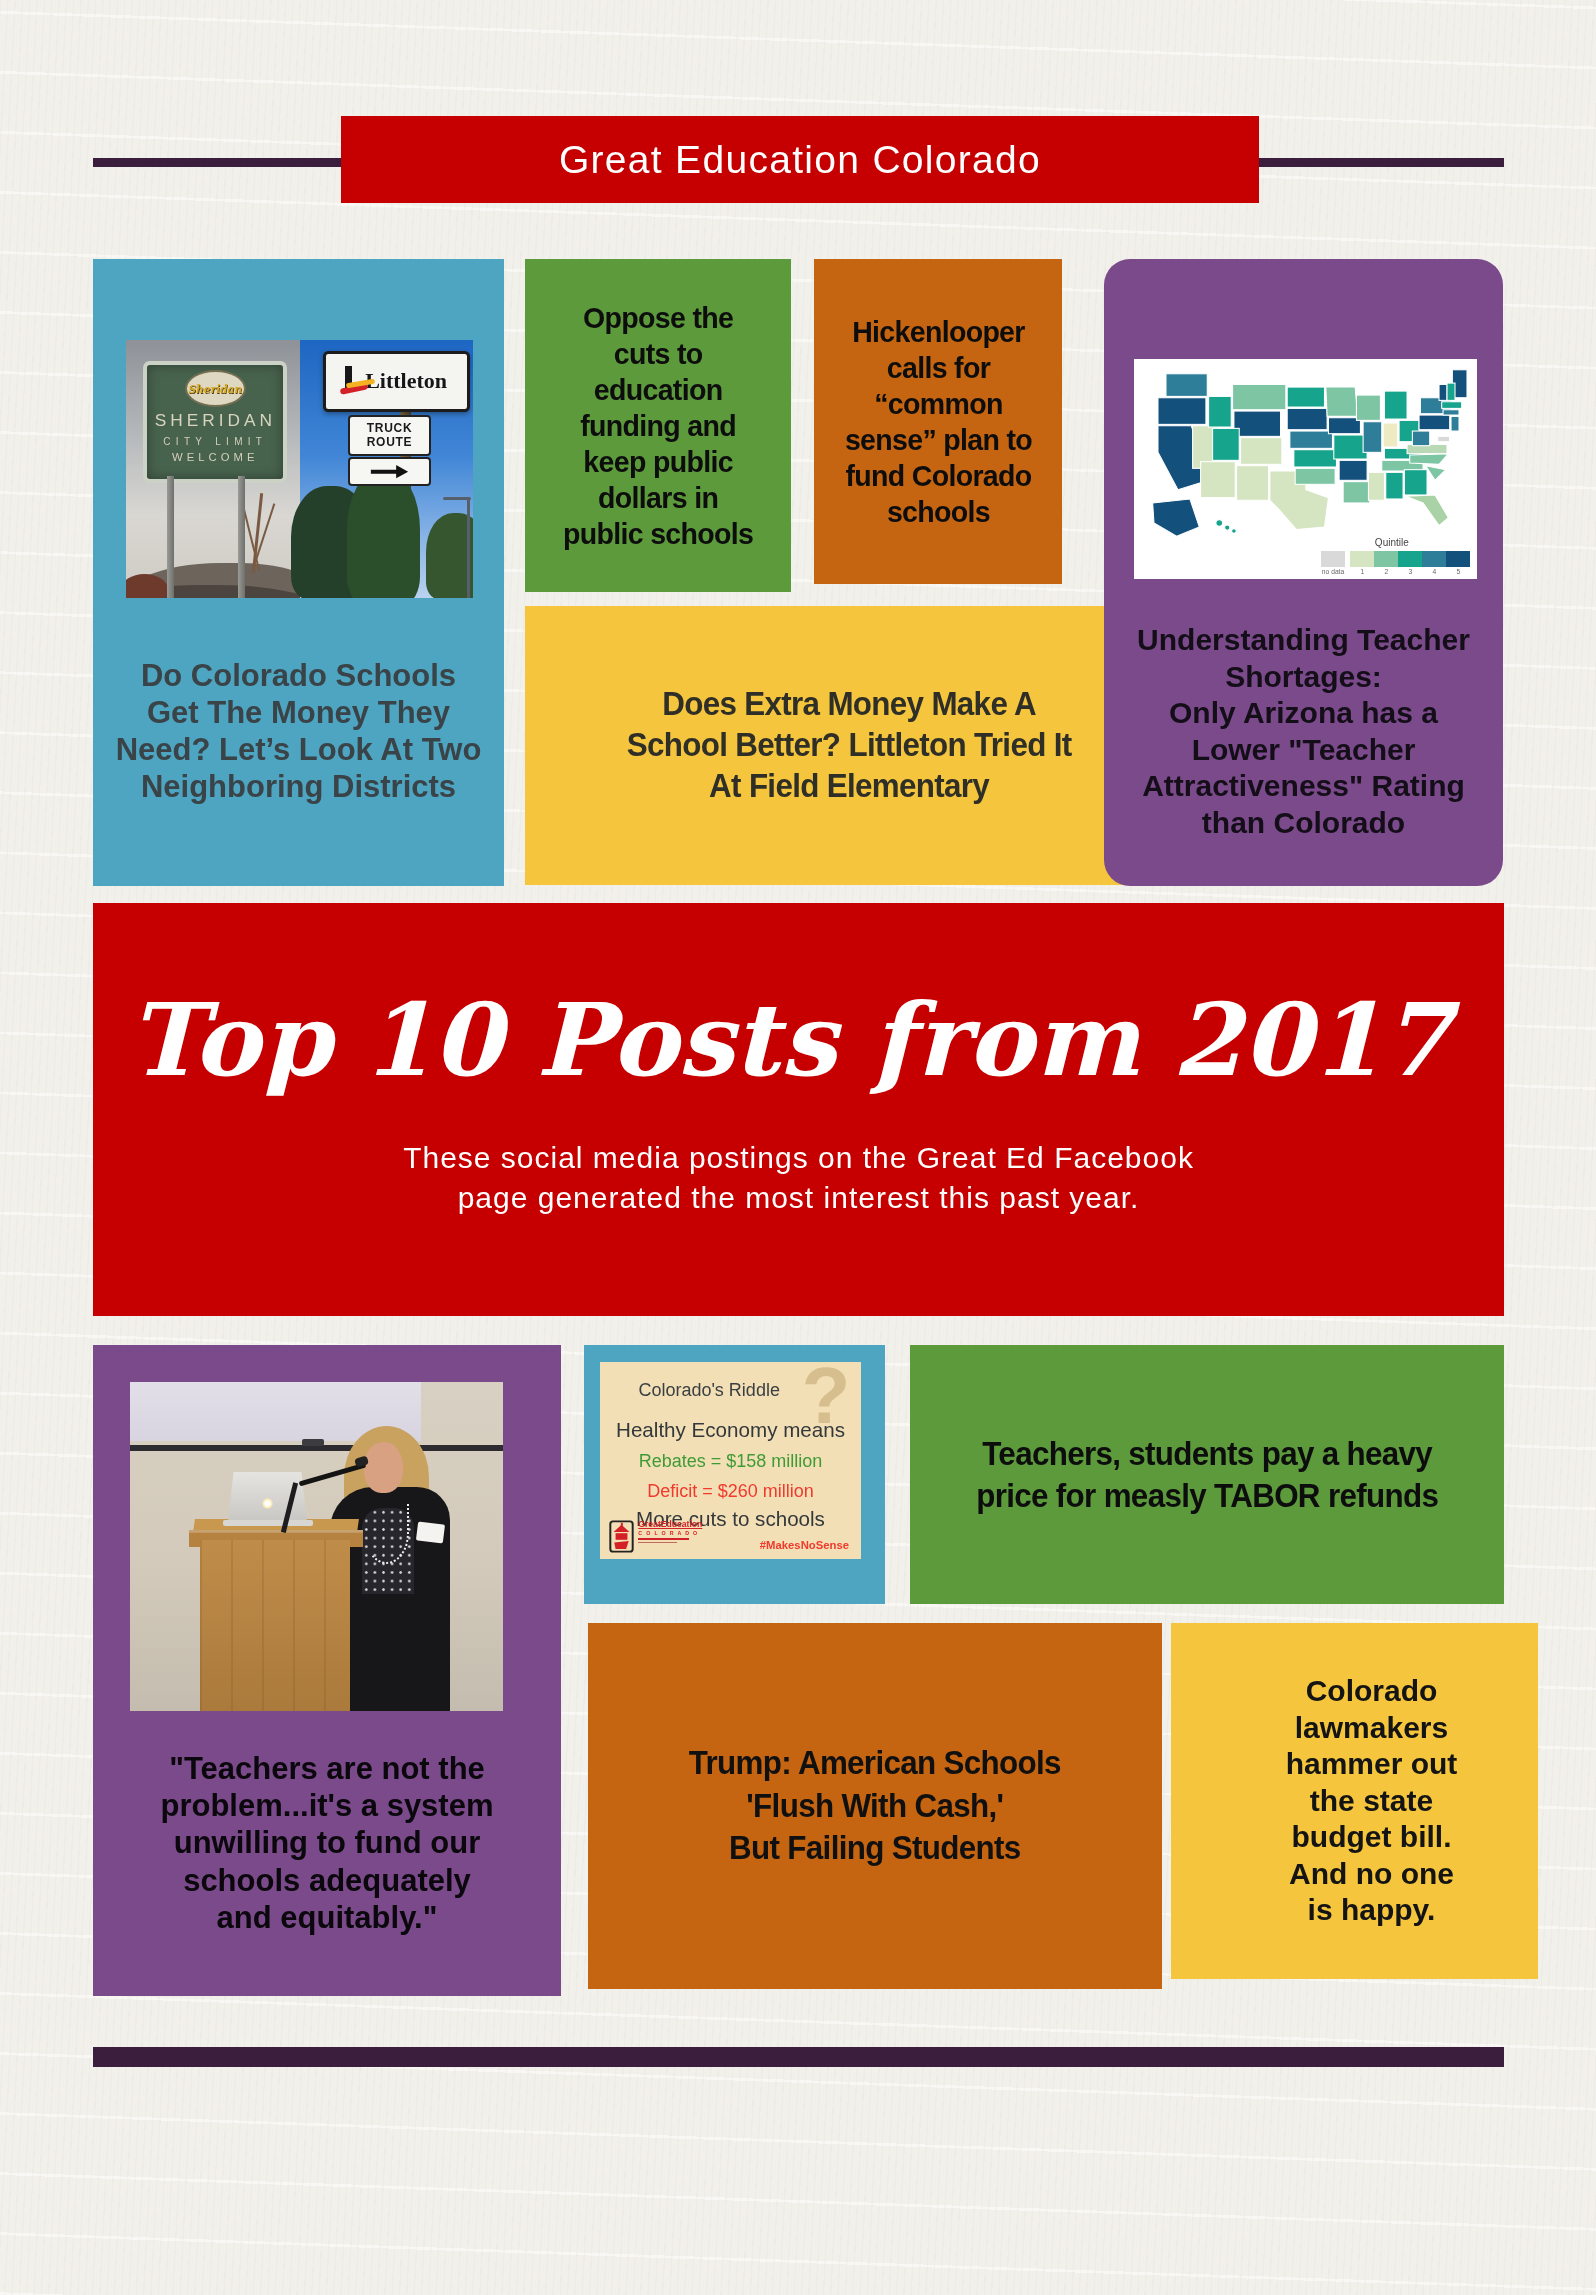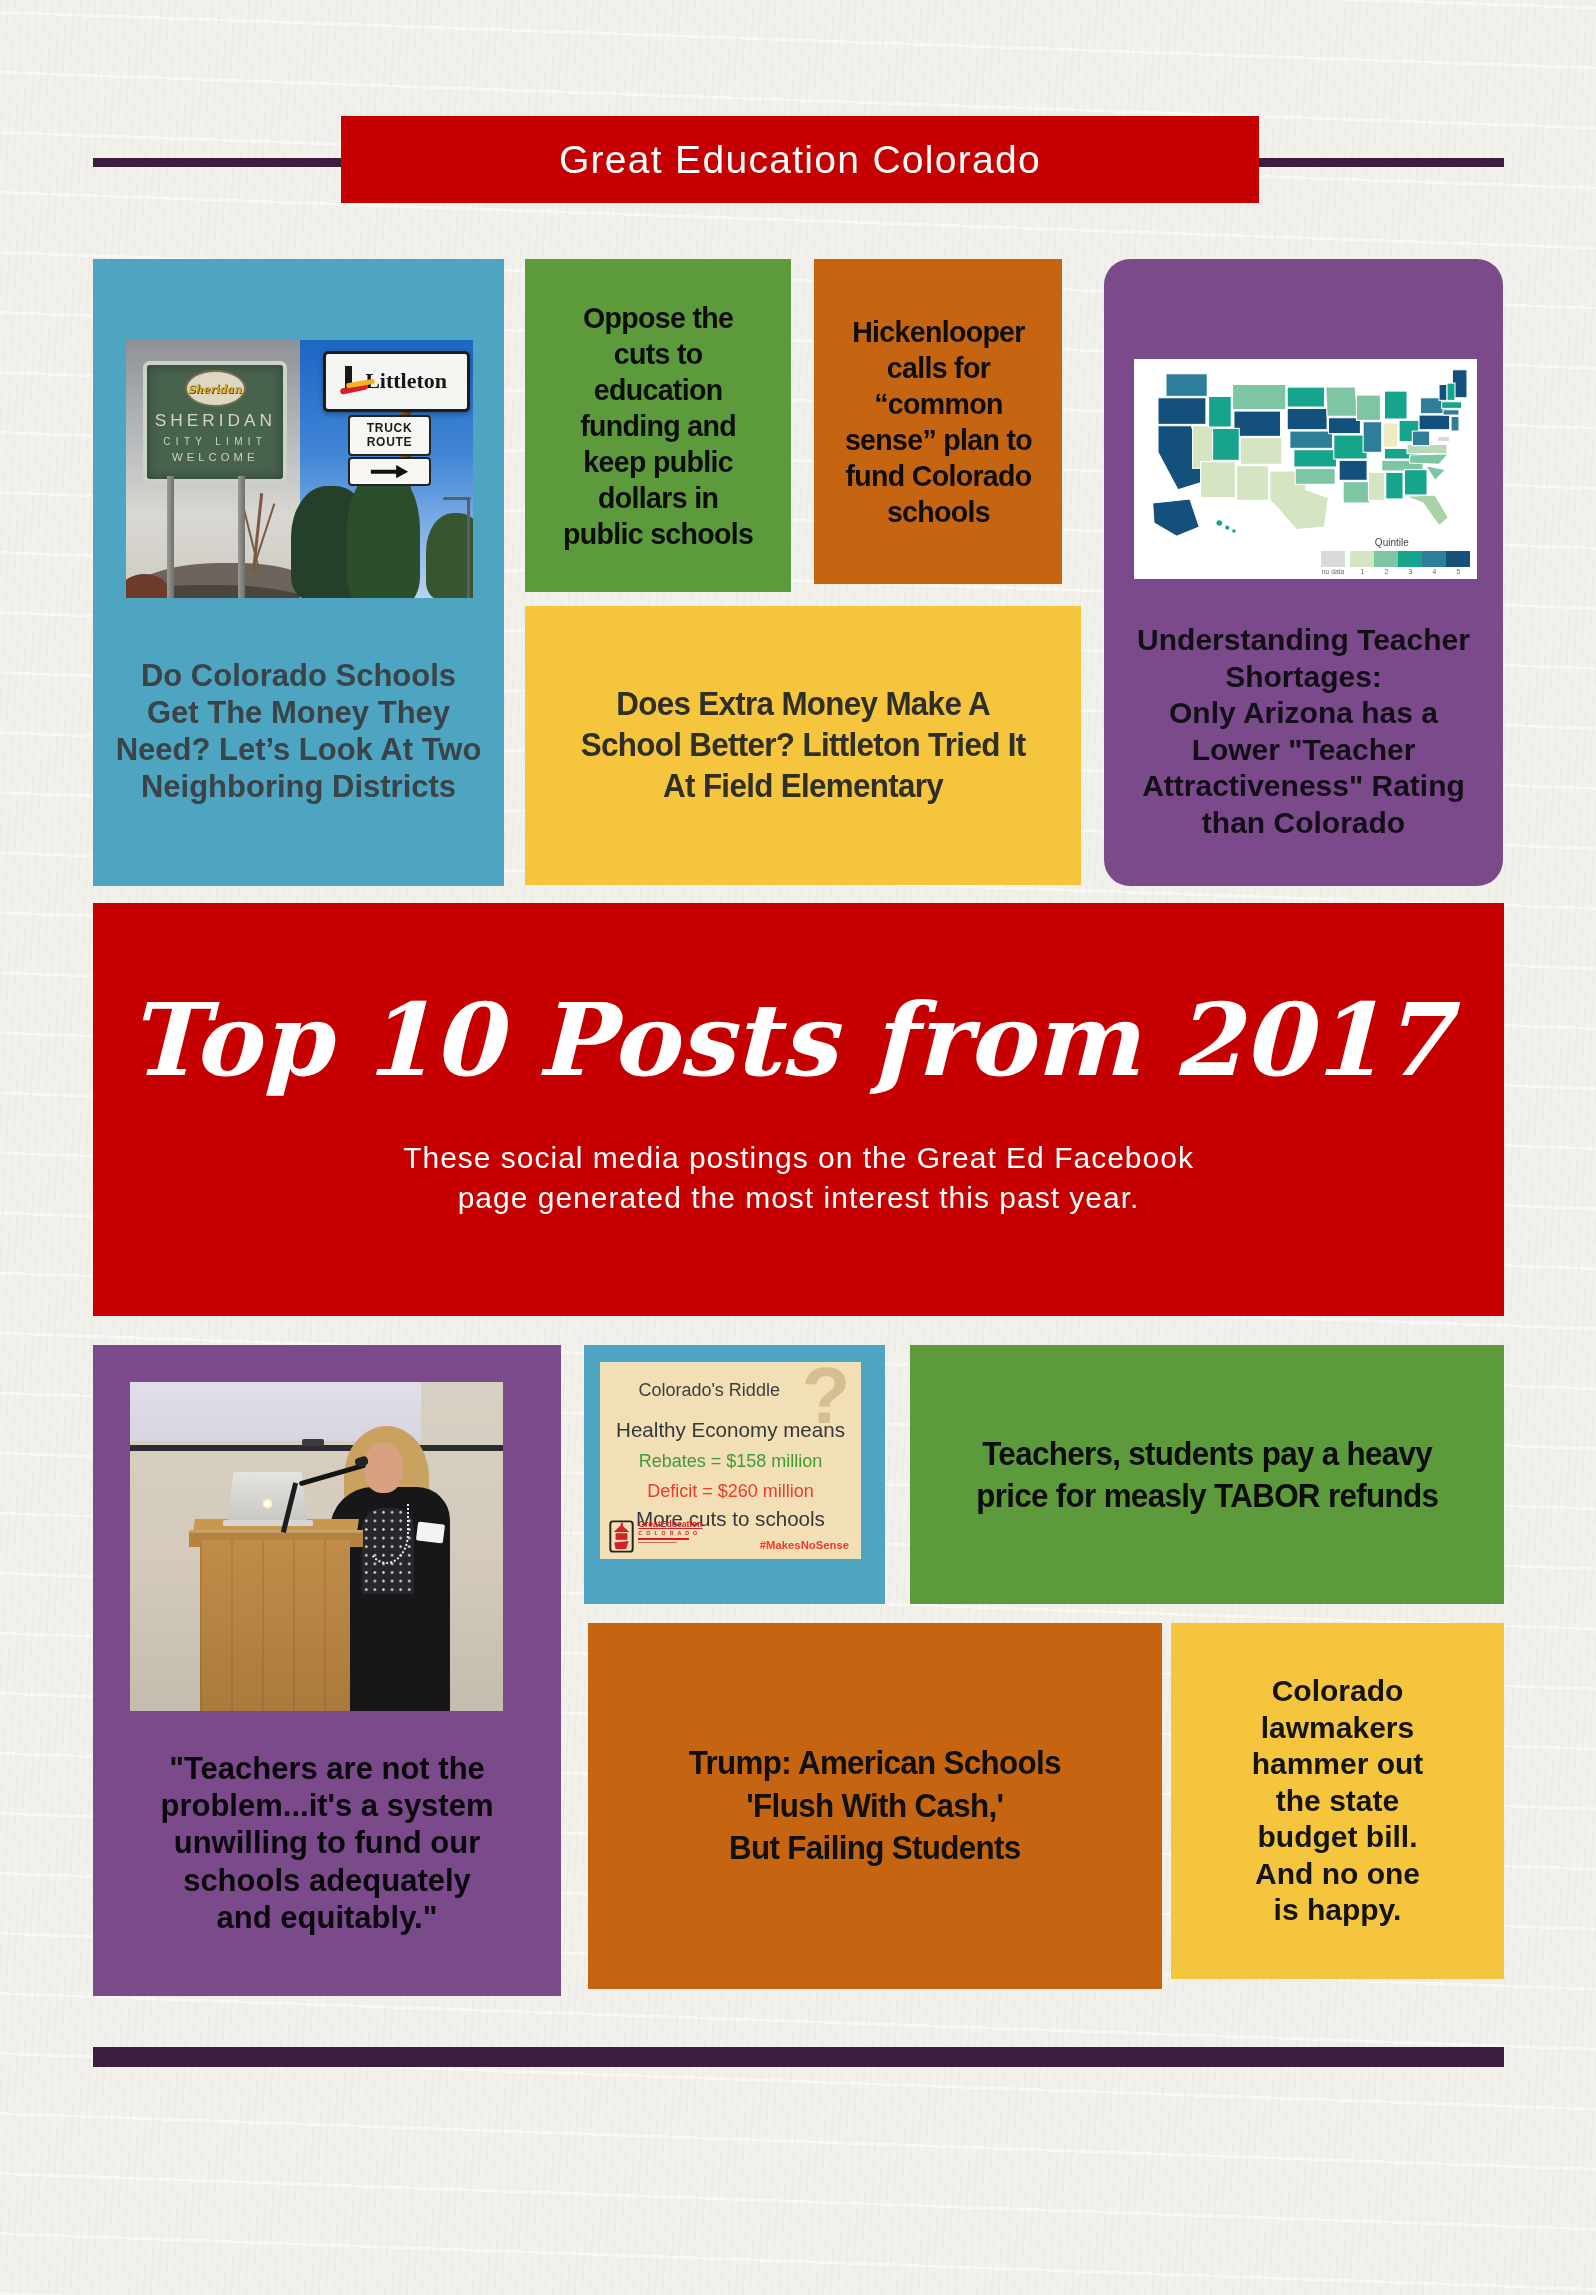--- a/index.html
+++ b/index.html
@@ -10,21 +10,21 @@
         font-family:"Liberation Sans", sans-serif;}
   .rule{position:absolute;left:93px;width:1411px;}
   .rule-top{top:158px;height:9.3px;}
   .rule-bottom{top:2047px;height:20px;}
   .banner{position:absolute;left:341px;top:116px;width:918px;height:87px;display:flex;align-items:center;justify-content:center;}
   .banner span{color:#fff;font-size:39px;letter-spacing:1.3px;font-weight:500;}
   .tile{position:absolute;}
   .blue1{left:93px;top:259px;width:411px;height:627px;}
   .green1{left:525px;top:259px;width:266px;height:333px;display:flex;align-items:center;justify-content:center;}
   .orange1{left:814px;top:259px;width:248px;height:325px;display:flex;align-items:center;justify-content:center;}
-  .yellow1{left:525px;top:606px;width:556px;height:279px;display:flex;align-items:center;justify-content:center;}
+  .yellow1{left:525px;top:606px;width:556px;height:279px;display:flex;align-items:center;justify-content:center;padding-left:46px;}
   .purple1{left:1104px;top:259px;width:399px;height:627px;border-radius:26px;}
   .hero{left:93px;top:903px;width:1411px;height:413px;position:absolute;display:flex;flex-direction:column;align-items:center;justify-content:center;}
   .purple2{left:93px;top:1345px;width:468px;height:651px;}
   .blue2{left:584px;top:1345px;width:301px;height:259px;}
   .green2{left:910px;top:1345px;width:594px;height:259px;display:flex;align-items:center;justify-content:center;}
   .orange2{left:588px;top:1623px;width:574px;height:366px;display:flex;align-items:center;justify-content:center;}
   .yellow2{left:1171px;top:1623px;width:333px;height:356px;display:flex;align-items:center;justify-content:center;}
 
   .hl{font-weight:bold;text-align:center;white-space:pre-line;}
   .cond{transform:scaleX(.95);letter-spacing:-0.7px;}
@@ -360,21 +360,21 @@
     <div class="hl hl-green2 cond">Teachers, students pay a heavy
 price for measly TABOR refunds</div>
   </section>
 
   <section class="tile orange2" style="background-color: rgb(198, 101, 17);">
     <div class="hl hl-orange2 cond">Trump: American Schools
 'Flush With Cash,'
 But Failing Students</div>
   </section>
 
-  <section class="tile yellow2" style="background-color: rgb(244, 197, 61);">
+  <section class="tile yellow2" style="background-color: rgb(244, 197, 61); padding-left: 34px;">
     <div class="hl hl-yellow2">Colorado
 lawmakers
 hammer out
 the state
 budget bill.
 And no one
 is happy.</div>
   </section>
 
   <div class="rule rule-bottom" style="background-color: rgb(59, 30, 61);"></div>

